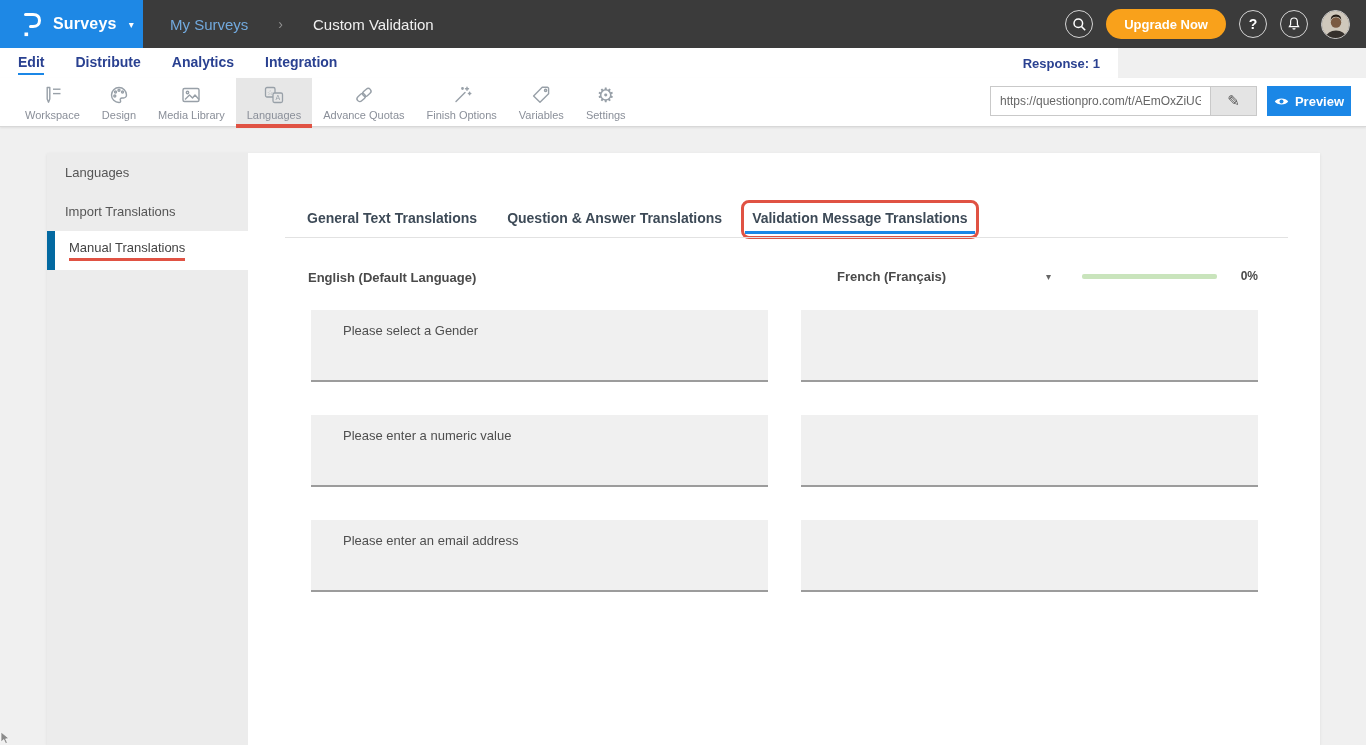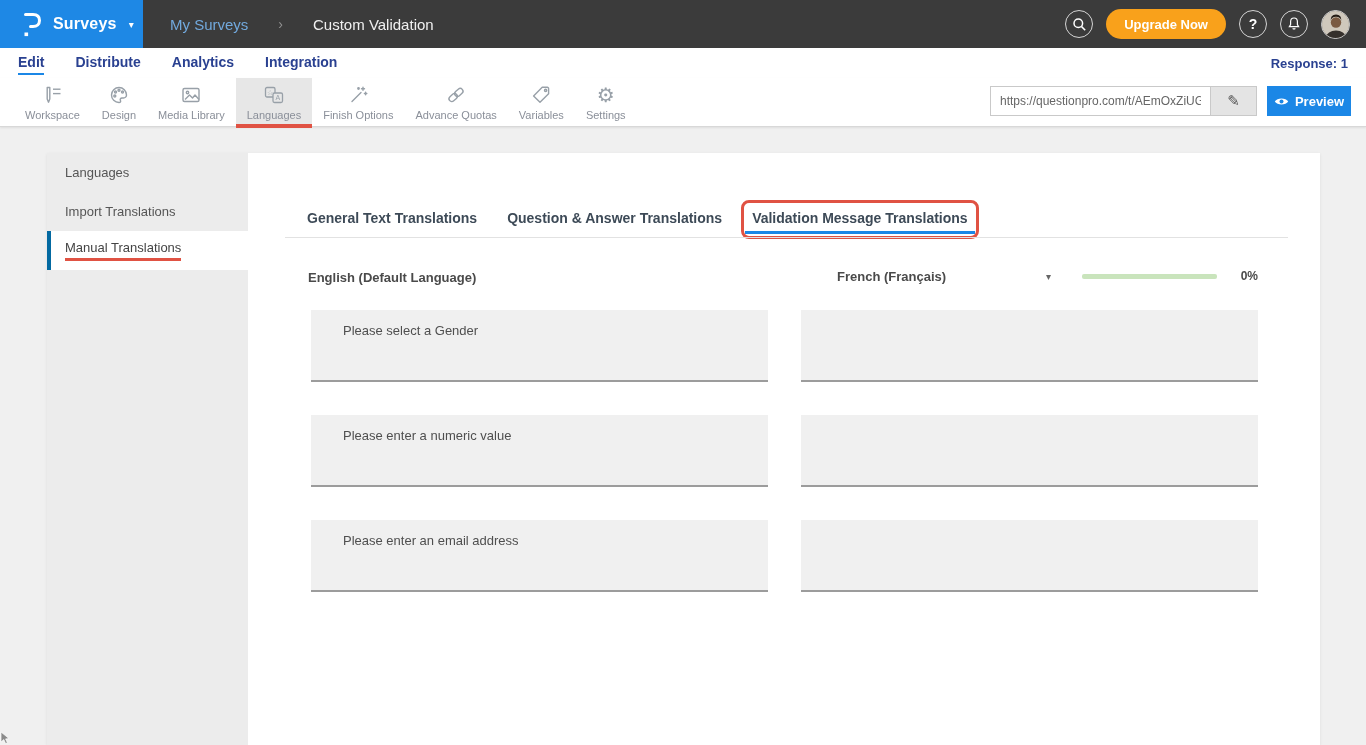--- a/index.html
+++ b/index.html
@@ -14,21 +14,21 @@
   .breadcrumb { display: flex; align-items: center; gap: 30px; margin-left: 27px; font-size: 15px; }
   .crumb-parent { color: #72a9dd; cursor: pointer; }
   .crumb-sep { color: #919191; font-size: 14px; }
   .crumb-current { color: #f0f0f0; }
   .topbar-right { margin-left: auto; display: flex; align-items: center; gap: 13px; padding-right: 16px; }
   .circle-btn { width: 28px; height: 28px; border-radius: 50%; border: 1px solid rgba(255,255,255,.78); display: flex; align-items: center; justify-content: center; color: #fff; font-size: 14px; font-weight: bold; cursor: pointer; background: transparent; flex: none; }
   .upgrade-btn { height: 30px; padding: 0 18px; border-radius: 16px; background: #f9a11b; color: #fff; font-size: 13px; font-weight: bold; display: flex; align-items: center; border: none; cursor: pointer; font-family: inherit; }
   .avatar { width: 29px; height: 29px; border-radius: 50%; overflow: hidden; border: 1px solid rgba(255,255,255,.78); cursor: pointer; flex: none; }
 
   
-  .subnav { position: absolute; left: 0; top: 48px; width: 1366px; height: 30px; background: #fff; display: flex; align-items: center; padding: 11px 18px; }
+  .subnav { position: absolute; left: 0; top: 48px; width: 1118px; height: 30px; background: #fff; display: flex; align-items: center; padding: 11px 18px; }
   .subnav-items { display: flex; gap: 31px; }
   .subnav-item { font-size: 14px; color: #2a4191; font-weight: bold; cursor: pointer; padding: 2px 0 3px; border-bottom: 2px solid transparent; }
   .subnav-item.active { border-bottom-color: #1b87e6; }
   .response { margin-left: auto; font-size: 13px; color: #2a4191; font-weight: bold; }
 
   
   .toolbar { position: absolute; left: 0; top: 78px; width: 1366px; height: 49px; background: #fff; border-bottom: 1px solid #d8d8d8; box-shadow: 0 1px 2px rgba(0,0,0,.08); }
   .toolbar-items { position: absolute; left: 14px; top: 0; height: 48px; display: flex; }
   .tool-item { position: relative; height: 48px; padding: 6px 11px 0; display: flex; flex-direction: column; align-items: center; gap: 3px; cursor: pointer; }
   .tool-item.active { background: #e7e7e7; }
@@ -38,21 +38,21 @@
   .tool-underline { position: absolute; left: 0; right: 0; bottom: -2px; height: 4px; background: #e05243; }
   .url-box { position: absolute; left: 990px; top: 8px; width: 267px; height: 30px; display: flex; }
   .url-input { flex: 1; min-width: 0; border: 1px solid #c9c9c9; border-right: none; padding: 0 9px; font-size: 12px; color: #666; font-family: inherit; background: #fff; height: 30px; outline: none; }
   .url-edit { width: 47px; background: #e4e4e4; border: 1px solid #c9c9c9; display: flex; align-items: center; justify-content: center; font-size: 15px; color: #555; cursor: pointer; }
   .preview-btn { position: absolute; left: 1267px; top: 8px; width: 84px; height: 30px; background: #1b87e6; border: none; border-radius: 0; color: #fff; font-size: 13px; font-weight: bold; display: flex; align-items: center; justify-content: center; gap: 6px; cursor: pointer; font-family: inherit; }
 
   
   .card { position: absolute; left: 47px; top: 153px; width: 1273px; height: 592px; background: #fff; box-shadow: 0 1px 3px rgba(0,0,0,.08); }
   .side { position: absolute; left: 0; top: 0; width: 201px; height: 592px; background: #ececec; }
   .side-item { height: 39px; display: flex; align-items: center; padding-left: 18px; font-size: 13px; color: #555; cursor: pointer; }
-  .side-item.active { background: #fff; border-left: 4px solid #0369a1; padding-left: 14px; color: #444; }
+  .side-item.active { background: #fff; border-left: 8px solid #0369a1; padding-left: 14px; color: #444; }
   .side-item.active .side-label { border-bottom: 3px solid #e05243; padding-bottom: 3px; }
 
   .tabs { position: absolute; left: 260px; top: 57px; display: flex; gap: 30px; align-items: center; }
   .tab { position: relative; font-size: 14px; color: #3d4a57; font-weight: bold; cursor: pointer; white-space: nowrap; }
   .tab.active::after { content: ""; position: absolute; left: -7px; right: -7px; bottom: -8px; height: 3px; background: #1b87e6; }
   .tab.active .annotation-box { position: absolute; left: -11px; right: -11px; top: -10px; bottom: -13px; border: 3px solid #e05243; border-radius: 8px; pointer-events: none; }
   .tabs-divider { position: absolute; left: 238px; top: 84px; width: 1003px; height: 1px; background: #e2e2e2; }
 
   .col-header-en { position: absolute; left: 261px; top: 117px; font-size: 13px; font-weight: bold; color: #4a4a4a; }
   .target-header { position: absolute; left: 754px; top: 113px; width: 457px; height: 20px; display: flex; align-items: center; }
@@ -179,40 +179,40 @@
             <text x="7.2" y="10.6" text-anchor="middle" font-size="7" fill="#98a0a8" stroke="none">☆</text>
             <text x="14.8" y="16.2" text-anchor="middle" font-size="7" fill="#98a0a8" stroke="none">A</text>
           </svg>
         </span>
         <span class="tool-label">Languages</span>
         <span class="tool-underline"></span>
       </div>
 
       <div class="tool-item">
         <span class="tool-icon">
+          <svg width="22" height="22" viewBox="0 0 22 22" fill="none" stroke="#98a0a8" stroke-width="1.4">
+            <g transform="rotate(-42 11 11)">
+              <rect x="2.6" y="8.2" width="9.2" height="5.6" rx="2.8"></rect>
+              <rect x="10.2" y="8.2" width="9.2" height="5.6" rx="2.8"></rect>
+            </g>
+          </svg>
+        </span>
+        <span class="tool-label">Advance Quotas</span>
+      </div>
+
+      <div class="tool-item">
+        <span class="tool-icon">
           <svg width="22" height="22" viewBox="0 0 22 22" fill="none" stroke="#98a0a8" stroke-width="1.4" stroke-linecap="round">
             <line x1="5" y1="17.5" x2="14" y2="8.5"></line>
             <path d="M16 3.2 v3 M14.5 4.7 h3"></path>
             <path d="M18.6 8.3 v2.4 M17.4 9.5 h2.4"></path>
             <circle cx="11.5" cy="4.5" r=".7"></circle>
           </svg>
         </span>
         <span class="tool-label">Finish Options</span>
-      </div>
-
-      <div class="tool-item">
-        <span class="tool-icon">
-          <svg width="22" height="22" viewBox="0 0 22 22" fill="none" stroke="#98a0a8" stroke-width="1.4">
-            <g transform="rotate(-42 11 11)">
-              <rect x="2.6" y="8.2" width="9.2" height="5.6" rx="2.8"></rect>
-              <rect x="10.2" y="8.2" width="9.2" height="5.6" rx="2.8"></rect>
-            </g>
-          </svg>
-        </span>
-        <span class="tool-label">Advance Quotas</span>
       </div>
 
       <div class="tool-item">
         <span class="tool-icon">
           <svg width="22" height="22" viewBox="0 0 22 22" fill="none" stroke="#98a0a8" stroke-width="1.4" stroke-linejoin="round">
             <path d="M12.2 3.3 h5.2 a1.2 1.2 0 0 1 1.2 1.2 v5.2 L10 18.3 3.6 11.9 Z"></path>
             <circle cx="15.6" cy="6.4" r="1.1"></circle>
           </svg>
         </span>
         <span class="tool-label">Variables</span>

